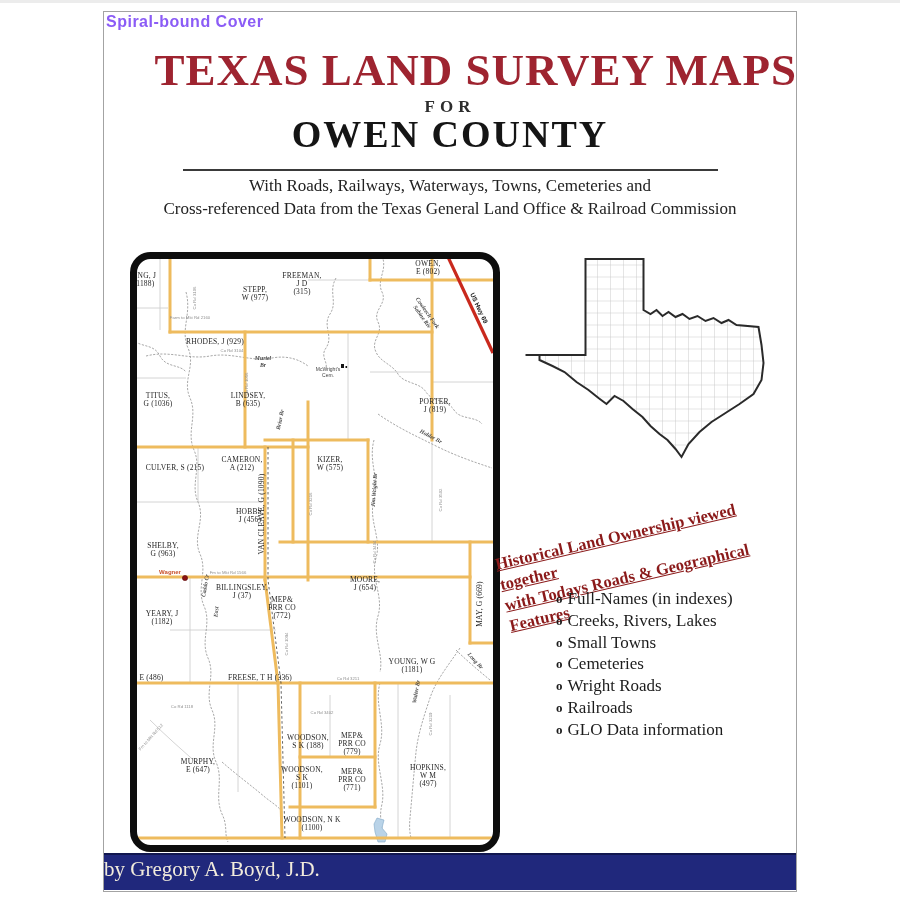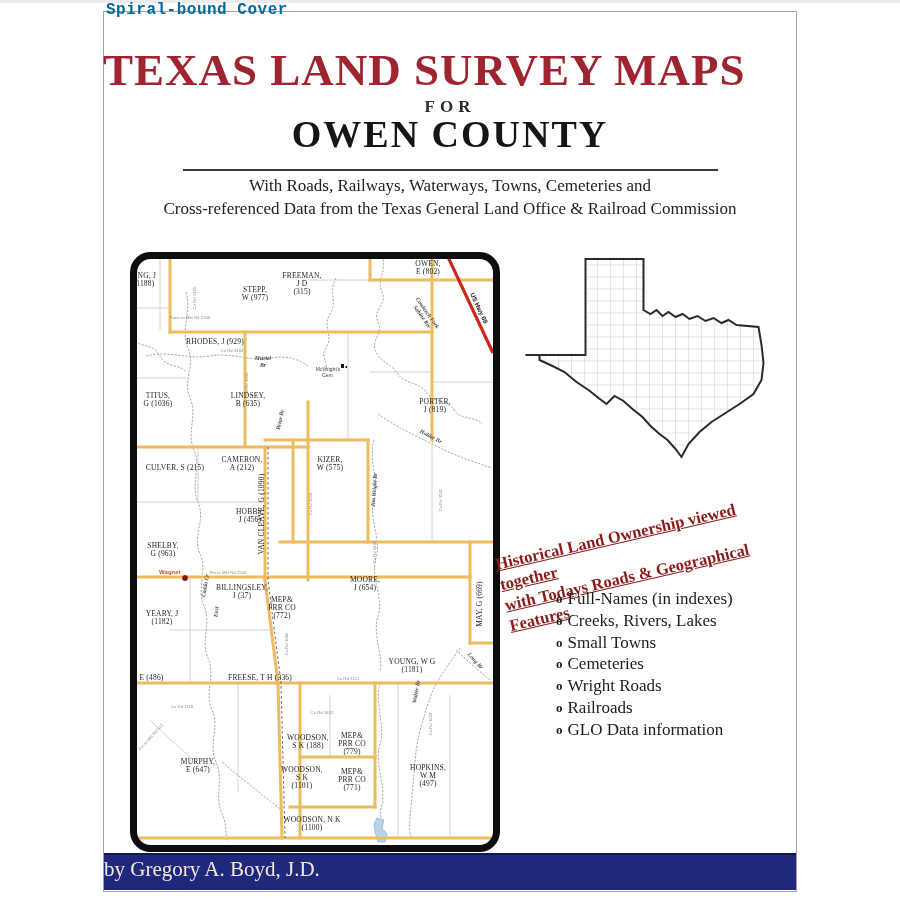--- a/index.html
+++ b/index.html
@@ -6,24 +6,24 @@
     --title-red:#9e2430; --tagline-red:#8b1a1a; --navy:#20287c;
     --road-orange:#eebb5e; --hwy-red:#c9291d; --ink:#1c1c1c;
   }
   *{margin:0;padding:0;box-sizing:border-box}
   html,body{width:900px;height:900px;background:#fff;overflow:hidden;
     font-family:"Liberation Serif",serif;position:relative}
   .abs{position:absolute}
 
   #top-strip{left:0;top:0;width:900px;height:3px;background:#ececec}
   #page-frame{left:103px;top:11px;width:694px;height:881px;border:1px solid #a3a3a3;background:#fff}
-  #spiral-label{left:106px;top:1px;font-family:Liberation Mono, monospace;
-    font-size:16px;font-weight:bold;color:#0369a1;letter-spacing:.5px}
-
-  #title{left:103px;top:44px;width:694px;text-align:left;color:var(--title-red);
+  #spiral-label{left:106px;top:13px;font-family:Liberation Sans, sans-serif;
+    font-size:16px;font-weight:bold;color:#8b5cf6;letter-spacing:.5px}
+
+  #title{left:103px;top:44px;width:694px;text-align:right;color:var(--title-red);
     font-size:45px;font-weight:bold;letter-spacing:1px}
   #for-word{left:103px;top:97px;width:694px;text-align:center;color:#2d2d2d;
     font-size:17px;font-weight:bold;letter-spacing:5px}
   #county-title{left:103px;top:112px;width:694px;text-align:center;color:#151515;
     font-size:38px;font-weight:bold;letter-spacing:2px}
   #title-rule{left:183px;top:169px;width:535px;height:2px;background:#3a3a3a}
   #subtitle1{left:103px;top:176px;width:694px;text-align:center;font-size:17px;color:#222}
   #subtitle2{left:103px;top:199px;width:694px;text-align:center;font-size:17px;color:#222}
 
   #map-wrap{left:130px;top:252px;width:370px;height:600px}

